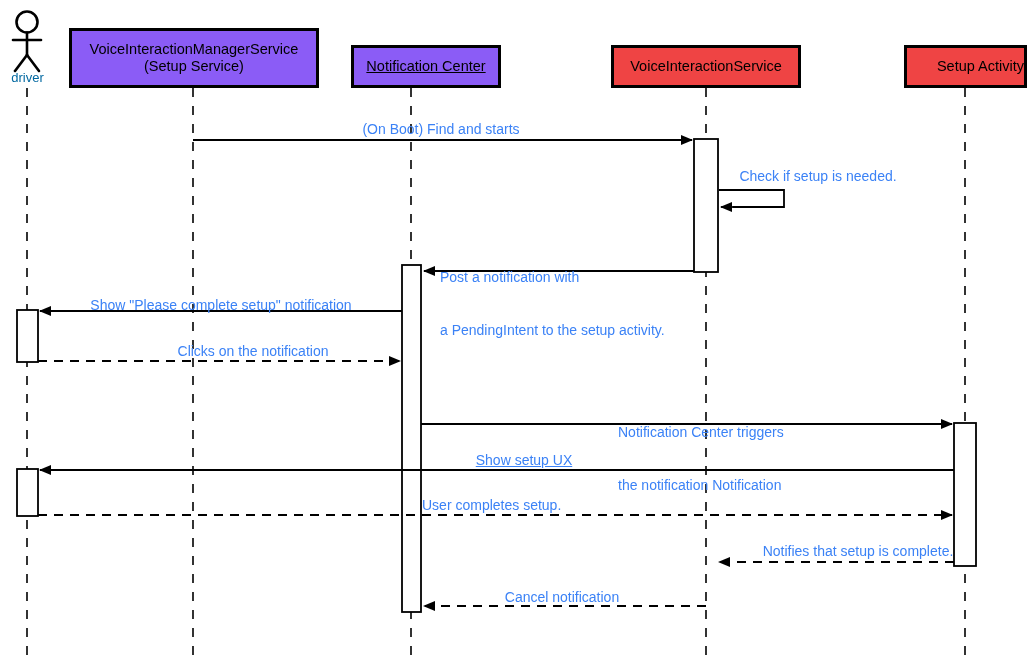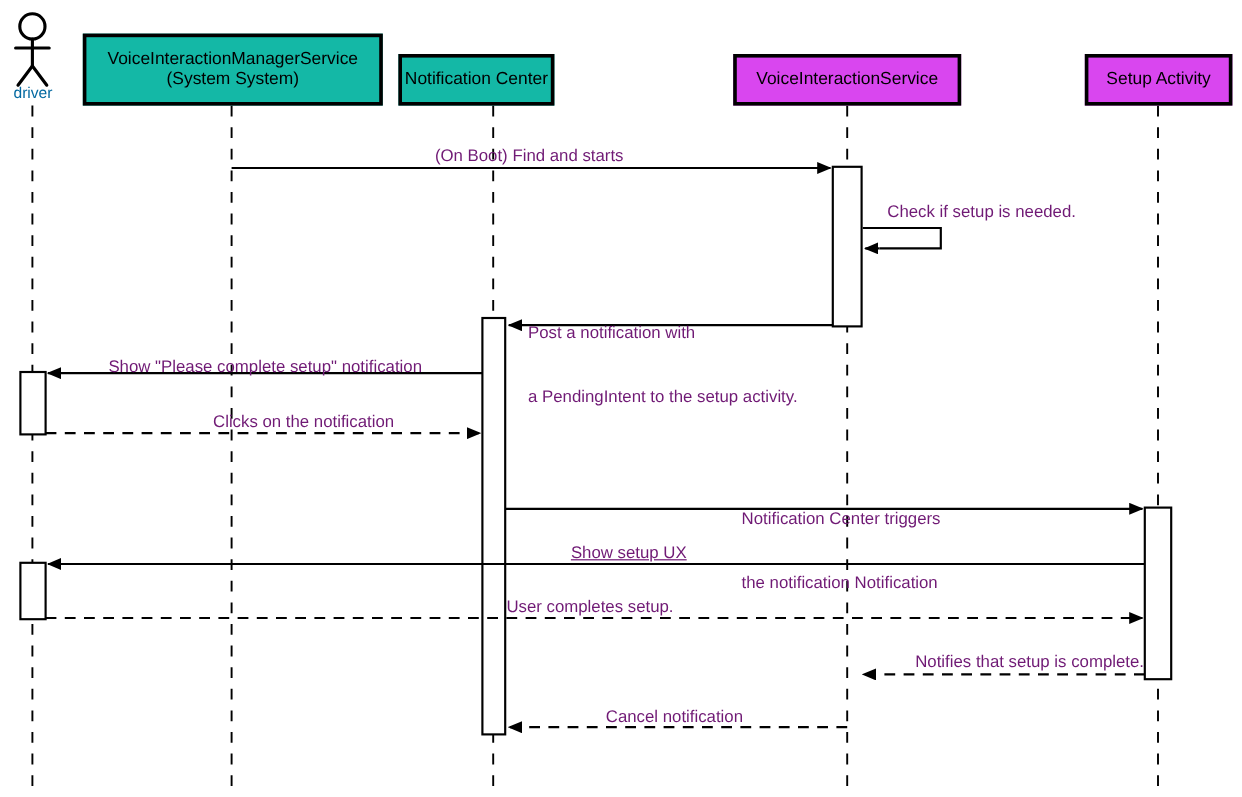--- a/index.html
+++ b/index.html
@@ -29,33 +29,33 @@
     box-sizing: border-box;
     border: 3px solid #000000;
     display: flex;
     align-items: center;
     justify-content: center;
     text-align: center;
     line-height: 1.18;
     font-size: 14.5px;
     color: #000000;
   }
-  .p-cyan { background: #14b8a6; }
-  .p-green { background: #d946ef; }
+  .p-cyan { background: #8b5cf6; }
+  .p-green { background: #ef4444; }
   .actor-label {
     position: absolute;
     font-size: 13px;
     color: #0369a1;
     text-align: center;
     white-space: nowrap;
   }
   .msg-label {
     position: absolute;
     font-size: 14px;
-    color: #701a75;
+    color: #3b82f6;
     white-space: pre;
     line-height: 1.25;
   }
   .msg-center { transform: translateX(-50%); text-align: center; }
 </style>
 </head>
 <body>
 
 <div id="canvas">
 
@@ -115,33 +115,33 @@
     <line x1="954" y1="562" x2="719" y2="562" stroke="#000000" stroke-width="1.8" stroke-dasharray="9,7" marker-end="url(#arrowFilled)"></line>
 
     <line x1="706" y1="606" x2="424" y2="606" stroke="#000000" stroke-width="1.8" stroke-dasharray="9,7" marker-end="url(#arrowFilled)"></line>
   </svg>
 
   <div class="actor-label" style="left:0px; top:70px; width:55px;">driver</div>
 
   <div class="participant-box p-cyan" style="left:69px; top:28px; width:250px; height:60px;">
     <div>
       <div>VoiceInteractionManagerService</div>
-      <div>(System System)</div>
+      <div>(Setup Service)</div>
     </div>
   </div>
 
-  <div class="participant-box p-cyan" style="left:332px; top:45px; width:130px; height:43px;">
+  <div class="participant-box p-cyan" style="left:351px; top:45px; width:150px; height:43px;text-decoration:underline;">
     <span>Notification Center</span>
   </div>
 
   <div class="participant-box p-green" style="left:611px; top:45px; width:190px; height:43px;">
     <span>VoiceInteractionService</span>
   </div>
 
-  <div class="participant-box p-green" style="left:904px; top:45px; width:123px; height:43px;">
+  <div class="participant-box p-green" style="left:904px; top:45px; width:123px; height:43px;justify-content:flex-end;">
     <span>Setup Activity</span>
   </div>
 
   <div class="msg-label msg-center" style="left:441px; top:121px;">(On Boot) Find and starts</div>
 
   <div class="msg-label msg-center" style="left:818px; top:168px;">Check if setup is needed.</div>
 
   <div class="msg-label" style="left:440px; top:234px;">
     <div>Post a notification with</div>
     <div>a PendingIntent to the setup activity.</div>

